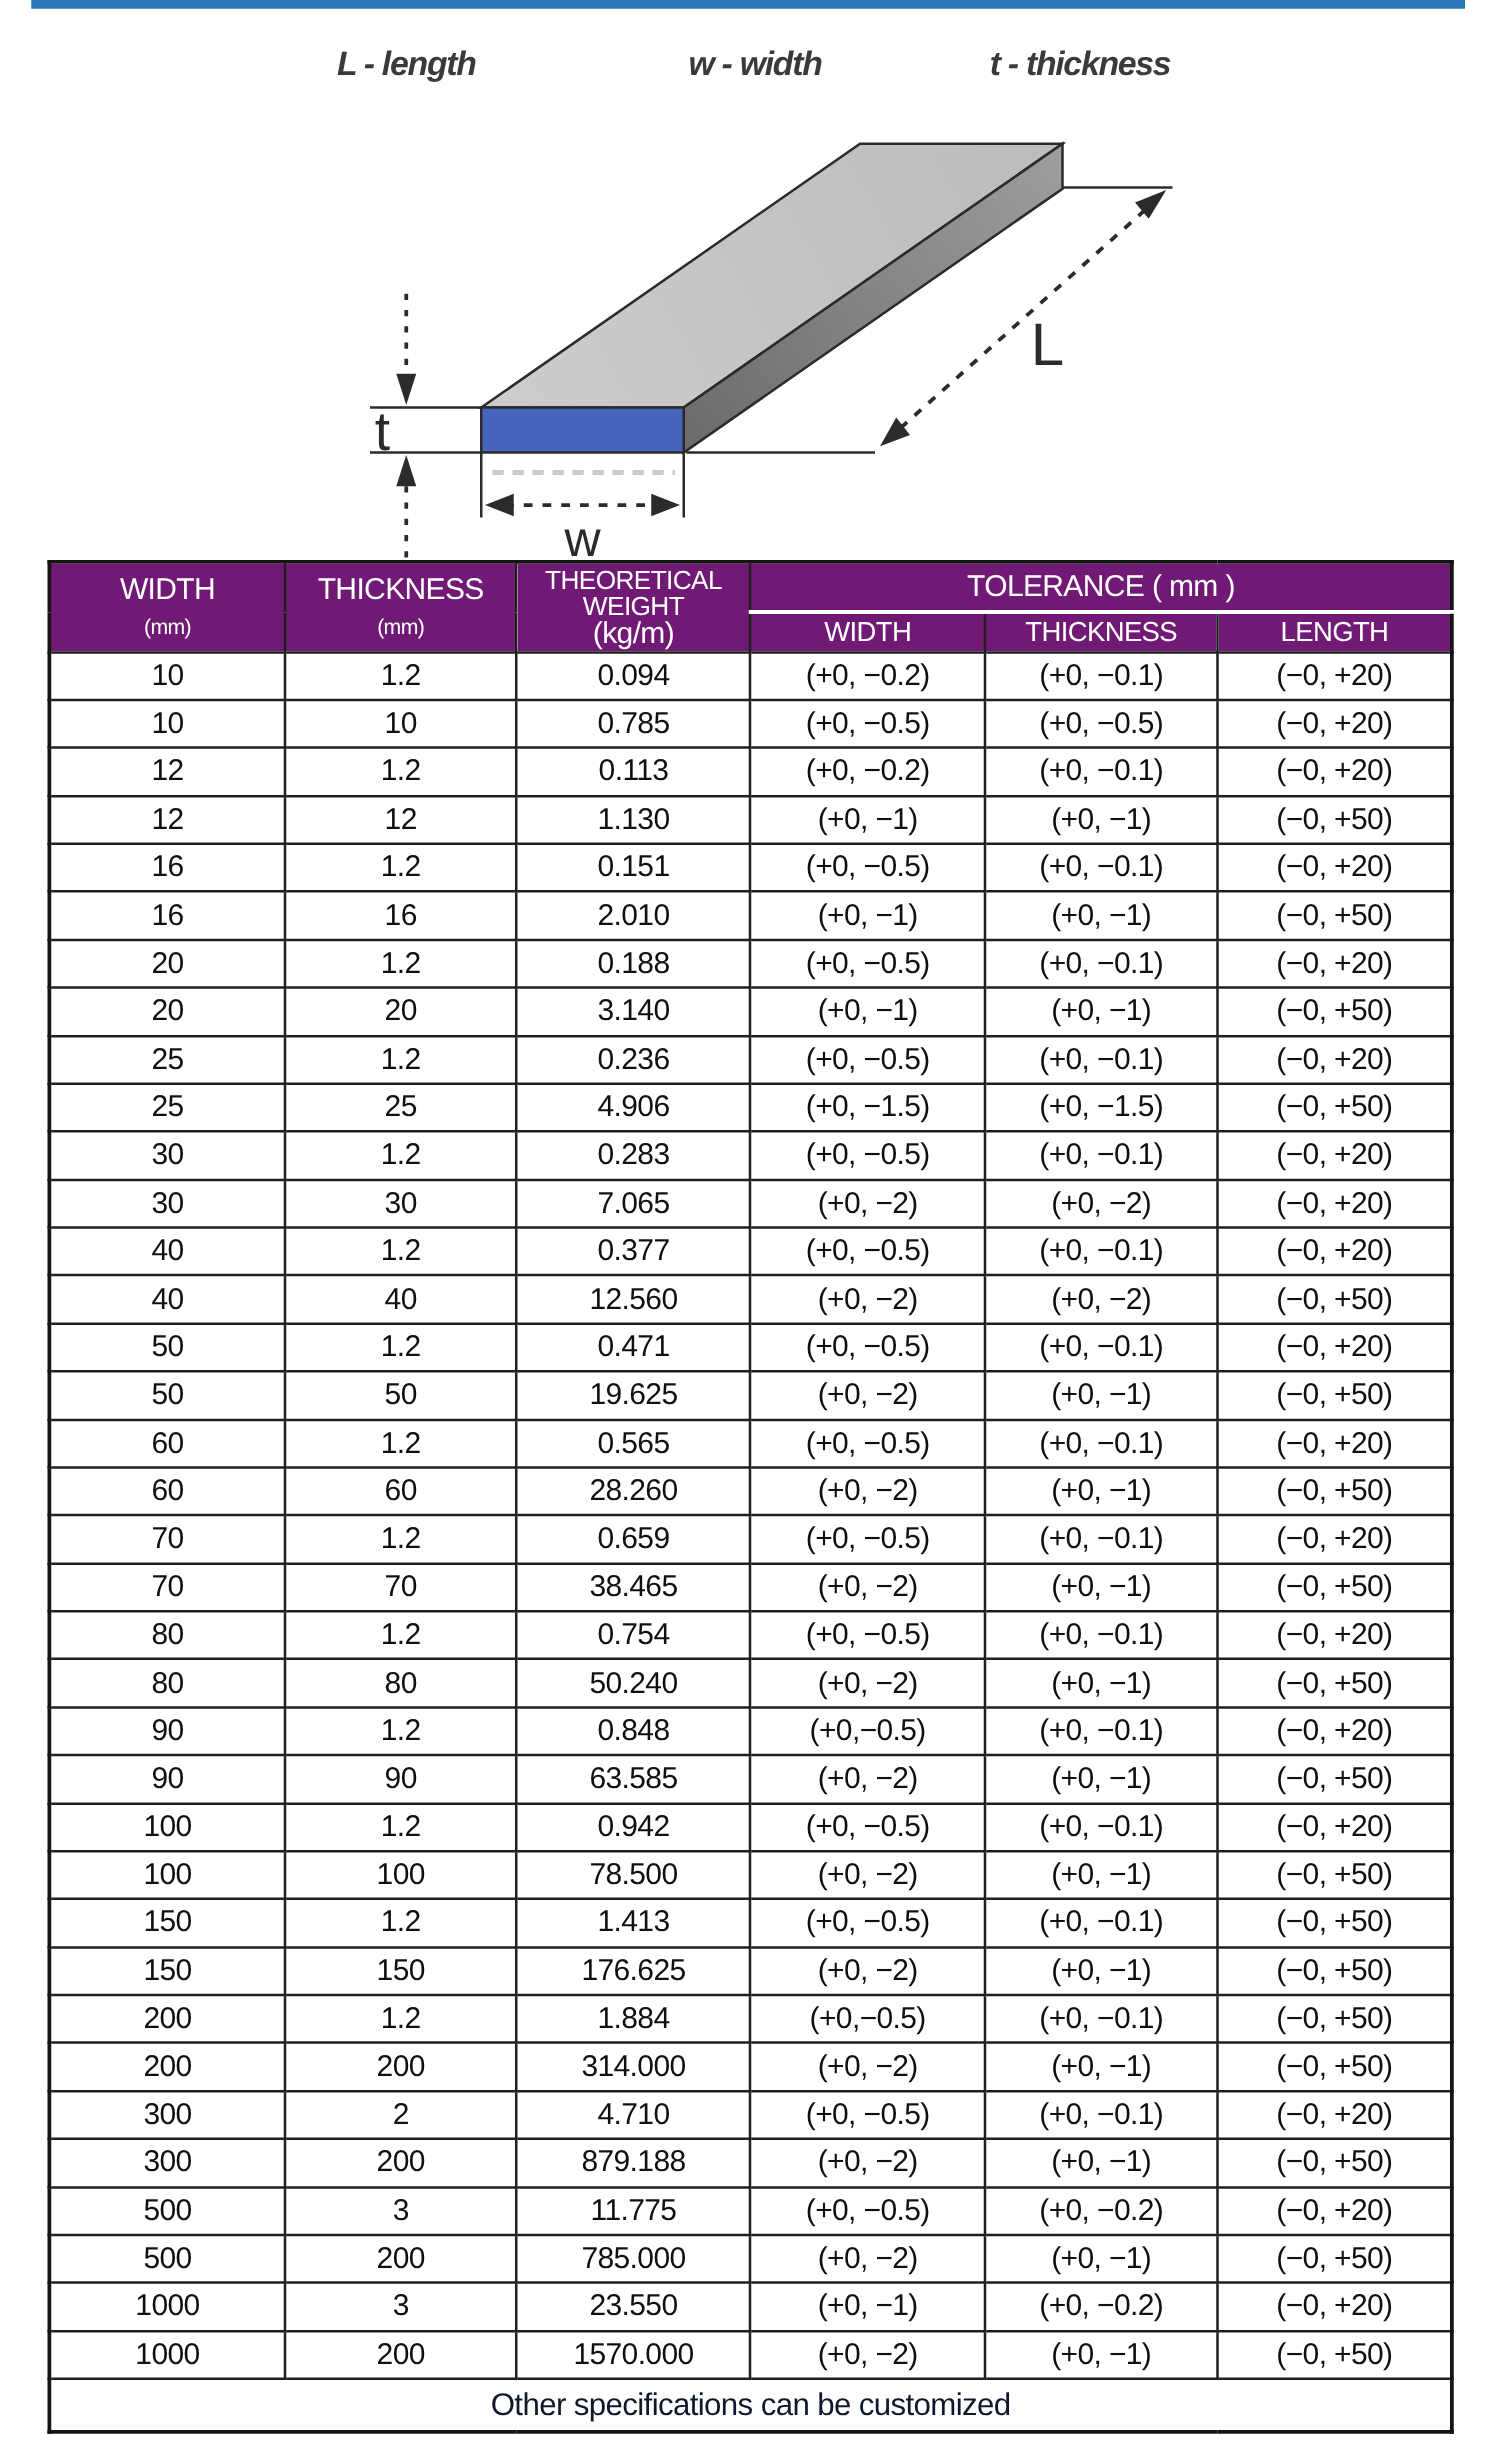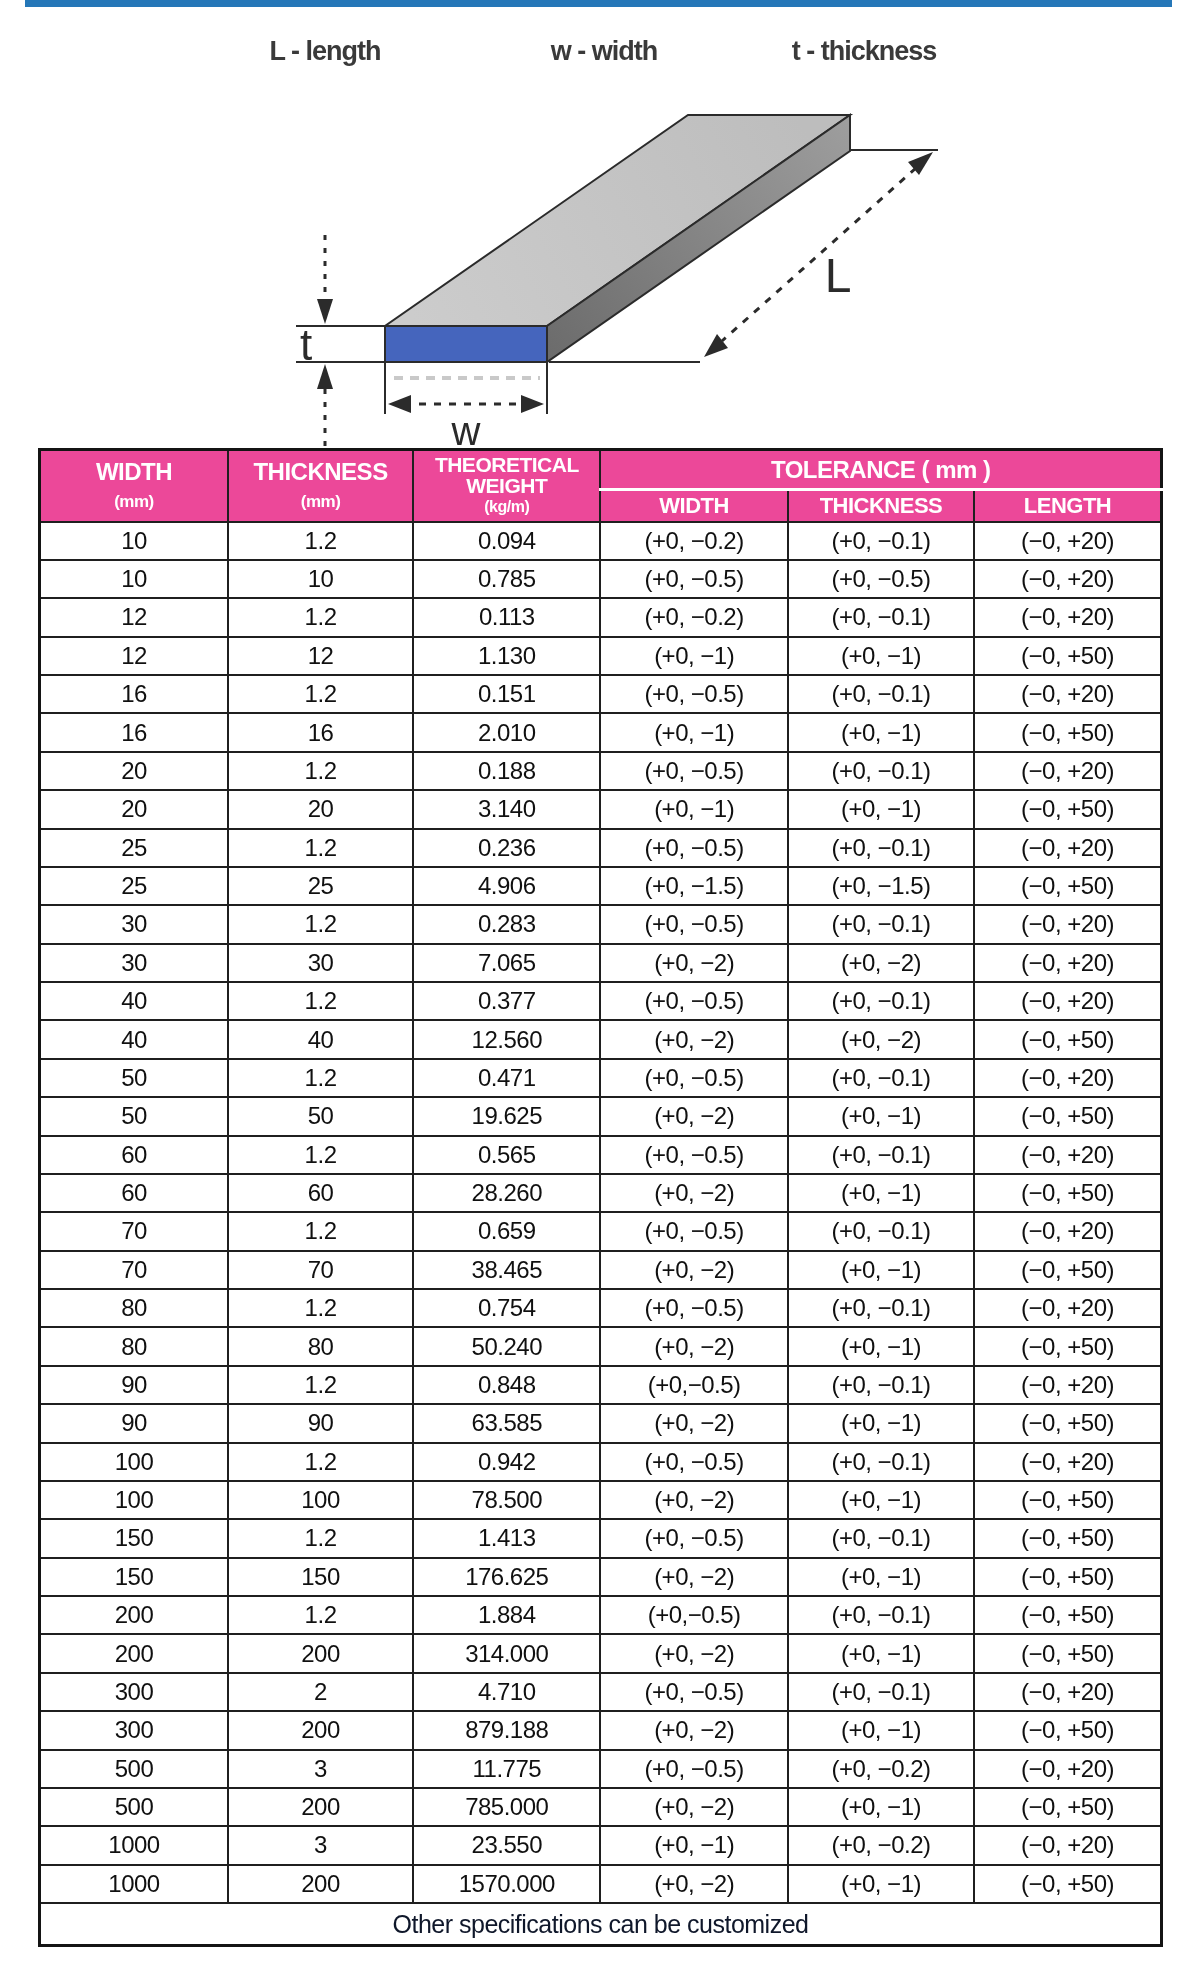--- a/index.html
+++ b/index.html
@@ -4,43 +4,43 @@
 <style>
   html,body{margin:0;padding:0;}
   body{
     width:1200px;height:1971px;position:relative;background:#ffffff;
     font-family:"Liberation Sans","DejaVu Sans",sans-serif;
     overflow:hidden;
   }
   .top-accent{position:absolute;left:25px;top:0;width:1147px;height:7px;background:#2577b8;}
   .legend-label{
     position:absolute;top:36px;transform:translateX(-50%);
-    font-size:27px;font-weight:bold;color:#3a3a3a;letter-spacing:-1px;white-space:nowrap;
+    font-size:27px;font-weight:bold;color:#3a3a3a;letter-spacing:-1px;white-space:nowrap;font-style:italic;
   }
   #legend-l{left:325px;}
   #legend-w{left:604px;}
   #legend-t{left:864px;}
   .diagram-wrap{position:absolute;left:240px;top:85px;width:750px;height:375px;}
   
   table.spec{
     position:absolute;left:38px;top:448px;width:1125px;height:1499px;
     border-collapse:collapse;table-layout:fixed;background:#ffffff;
   }
   table.spec th,table.spec td{
     border:2px solid #1f1f1f;text-align:center;vertical-align:middle;
     padding:0;letter-spacing:-0.5px;overflow:hidden;
   }
   table.spec{border:3px solid #141414;}
-  thead th{background:#ec4899;color:#ffffff;font-weight:bold;}
+  thead th{background:#701a75;color:#ffffff;font-weight:normal;}
   tr.hrow1{height:40px;}
   tr.hrow2{height:32px;}
   .hmain{font-size:24px;line-height:25px;}
   .hunit{font-size:17px;line-height:22px;margin-top:7px;}
   .wt-line{font-size:21px;line-height:21px;}
-  .wt-unit{font-size:16px;line-height:21px;}
+  .wt-unit{font-size:24px;line-height:21px;}
   .tol-cell{font-size:24px;border-bottom:3px solid #ffffff !important;}
   .hsub{font-size:22px;}
   tbody td{font-size:24px;color:#101010;}
   tr.footer-row td{font-size:25px;color:#0f172a;height:40px;}
 </style>
 </head>
 <body>
 
 <div class="top-accent"></div>
 

